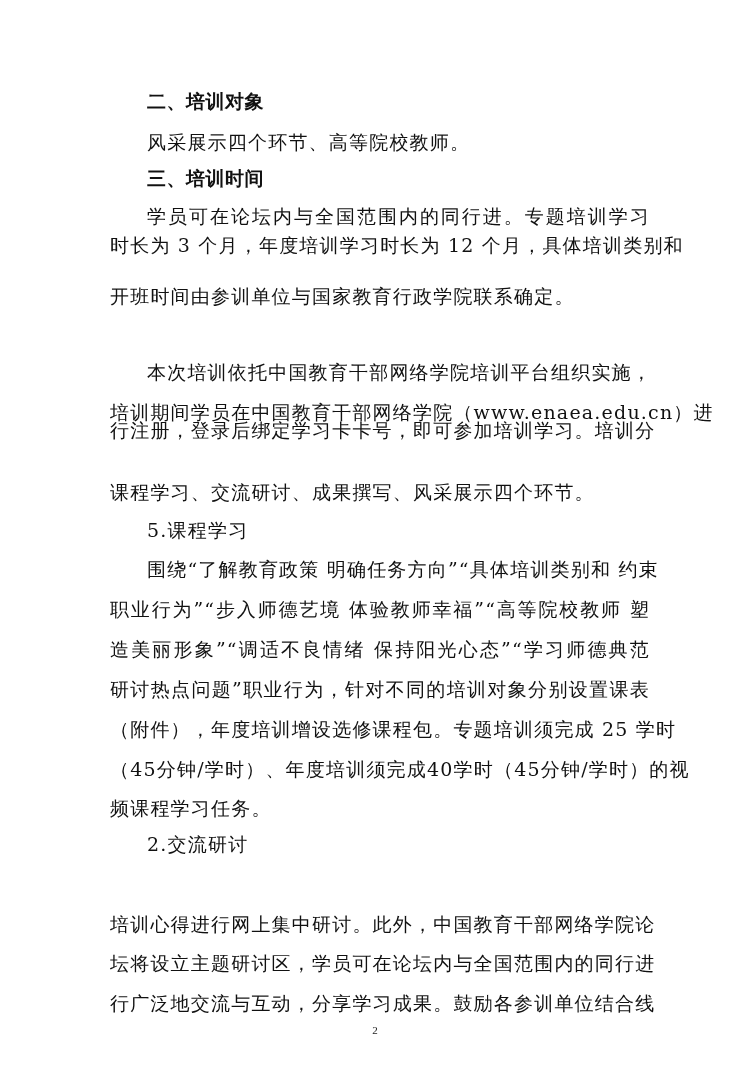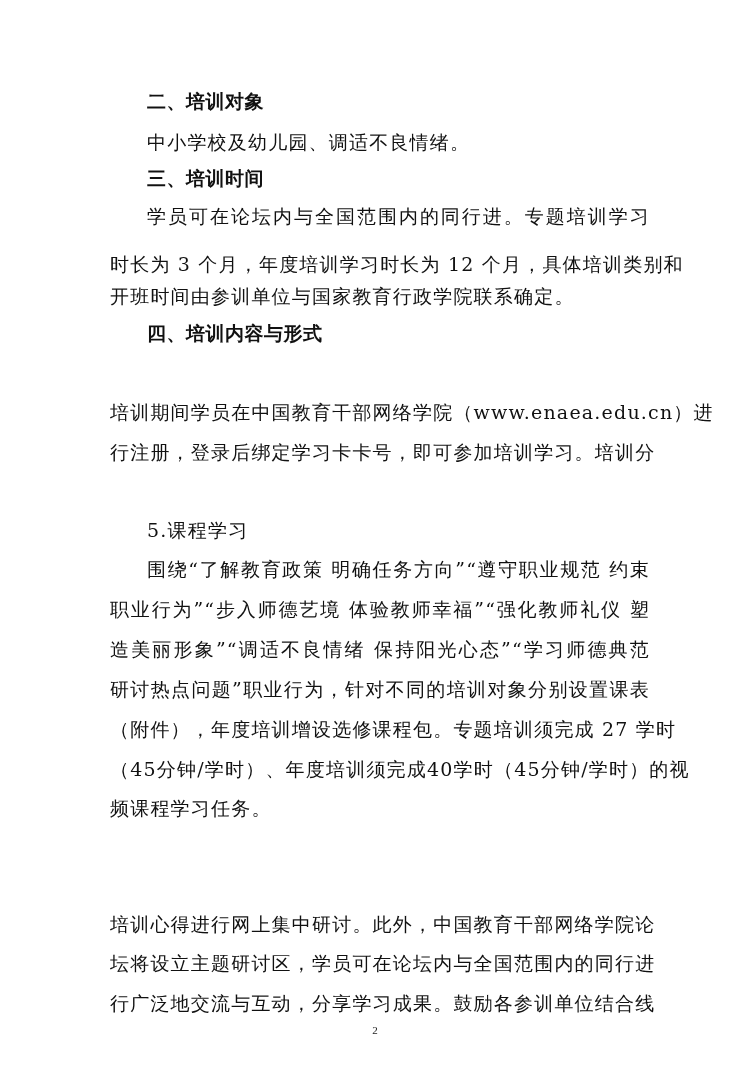--- a/index.html
+++ b/index.html
@@ -13,38 +13,40 @@
   .justify { text-align: justify; text-align-last: justify; }
   .page-number { position: absolute; left: 0; width: 750px; top: 982px; text-align: center;
                  font-size: 11px; font-family: "Liberation Serif", serif; color: #222; }
 </style>
 </head>
 <body>
 
 <div class="page">
 
   <div class="line indent heading" style="top:90px">二、培训对象</div>
-  <div class="line indent" style="top:131px">中小学校及幼儿园、调适不良情绪。</div>
+  <div class="line indent" style="top:131px">风采展示四个环节、高等院校教师。</div>
 
   <div class="line indent heading" style="top:167px">三、培训时间</div>
   <div class="line indent justify" style="top:205px">学员可在论坛内与全国范围内的同行进。专题培训学习</div>
-  <div class="line justify" style="top:253px">时长为 3 个月，年度培训学习时长为 12 个月，具体培训类别和</div>
+  <div class="line justify" style="top:234px">时长为 3 个月，年度培训学习时长为 12 个月，具体培训类别和</div>
   <div class="line" style="top:285px">开班时间由参训单位与国家教育行政学院联系确定。</div>
 
-  <div class="line indent heading" style="top:322px">四、培训内容与形式</div>
+  <div class="line indent justify" style="top:361px">本次培训依托中国教育干部网络学院培训平台组织实施，</div>
   <div class="line justify" style="top:401px">培训期间学员在中国教育干部网络学院（www.enaea.edu.cn）进</div>
-  <div class="line justify" style="top:441px">行注册，登录后绑定学习卡卡号，即可参加培训学习。培训分</div>
+  <div class="line justify" style="top:419px">行注册，登录后绑定学习卡卡号，即可参加培训学习。培训分</div>
+  <div class="line" style="top:481px">课程学习、交流研讨、成果撰写、风采展示四个环节。</div>
 
   <div class="line indent" style="top:519px">5.课程学习</div>
-  <div class="line indent justify" style="top:558px">围绕“了解教育政策 明确任务方向”“遵守职业规范 约束</div>
-  <div class="line justify" style="top:598px">职业行为”“步入师德艺境 体验教师幸福”“强化教师礼仪 塑</div>
+  <div class="line indent justify" style="top:558px">围绕“了解教育政策 明确任务方向”“具体培训类别和 约束</div>
+  <div class="line justify" style="top:598px">职业行为”“步入师德艺境 体验教师幸福”“高等院校教师 塑</div>
   <div class="line justify" style="top:638px">造美丽形象”“调适不良情绪 保持阳光心态”“学习师德典范</div>
   <div class="line justify" style="top:678px">研讨热点问题”职业行为，针对不同的培训对象分别设置课表</div>
-  <div class="line justify" style="top:718px">（附件），年度培训增设选修课程包。专题培训须完成 27 学时</div>
+  <div class="line justify" style="top:718px">（附件），年度培训增设选修课程包。专题培训须完成 25 学时</div>
   <div class="line justify" style="top:758px">（45分钟/学时）、年度培训须完成40学时（45分钟/学时）的视</div>
   <div class="line" style="top:797px">频课程学习任务。</div>
 
+  <div class="line indent" style="top:833px">2.交流研讨</div>
   <div class="line justify" style="top:913px">培训心得进行网上集中研讨。此外，中国教育干部网络学院论</div>
   <div class="line justify" style="top:952px">坛将设立主题研讨区，学员可在论坛内与全国范围内的同行进</div>
   <div class="line justify" style="top:992px">行广泛地交流与互动，分享学习成果。鼓励各参训单位结合线</div>
 
   <div class="page-number" style="top:1024px">2</div>
 </div>
 
 </body></html>

